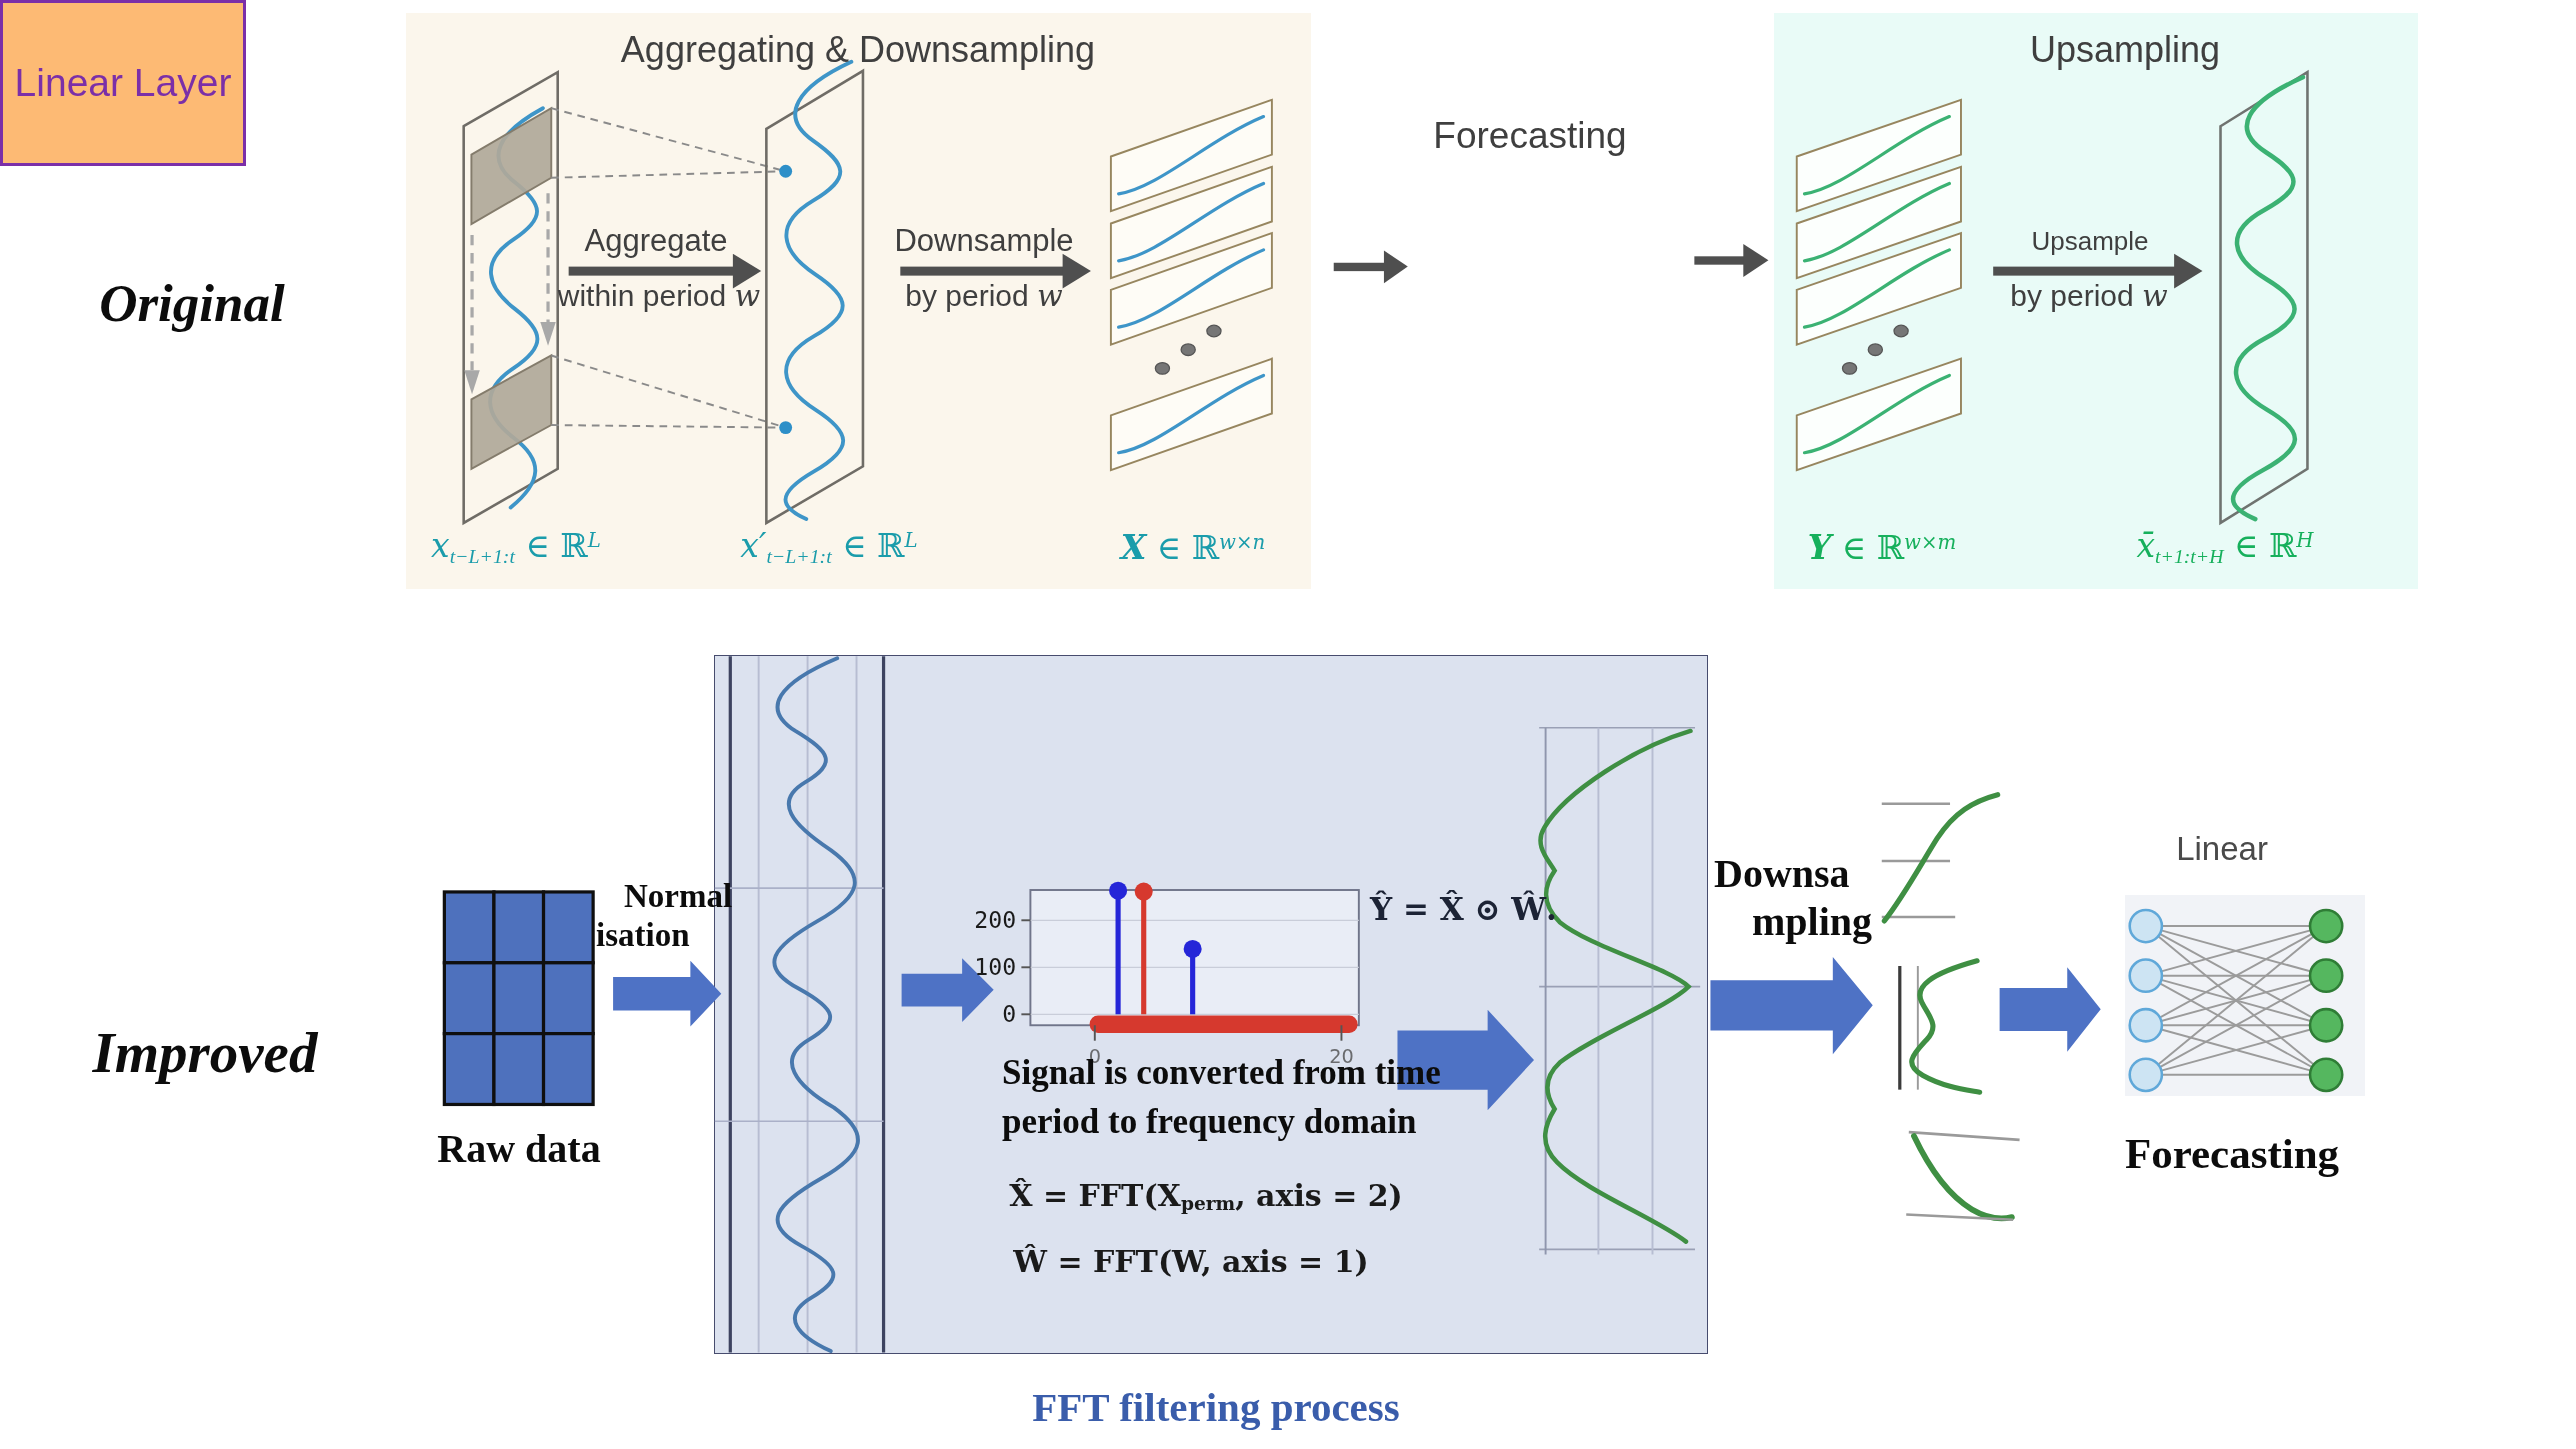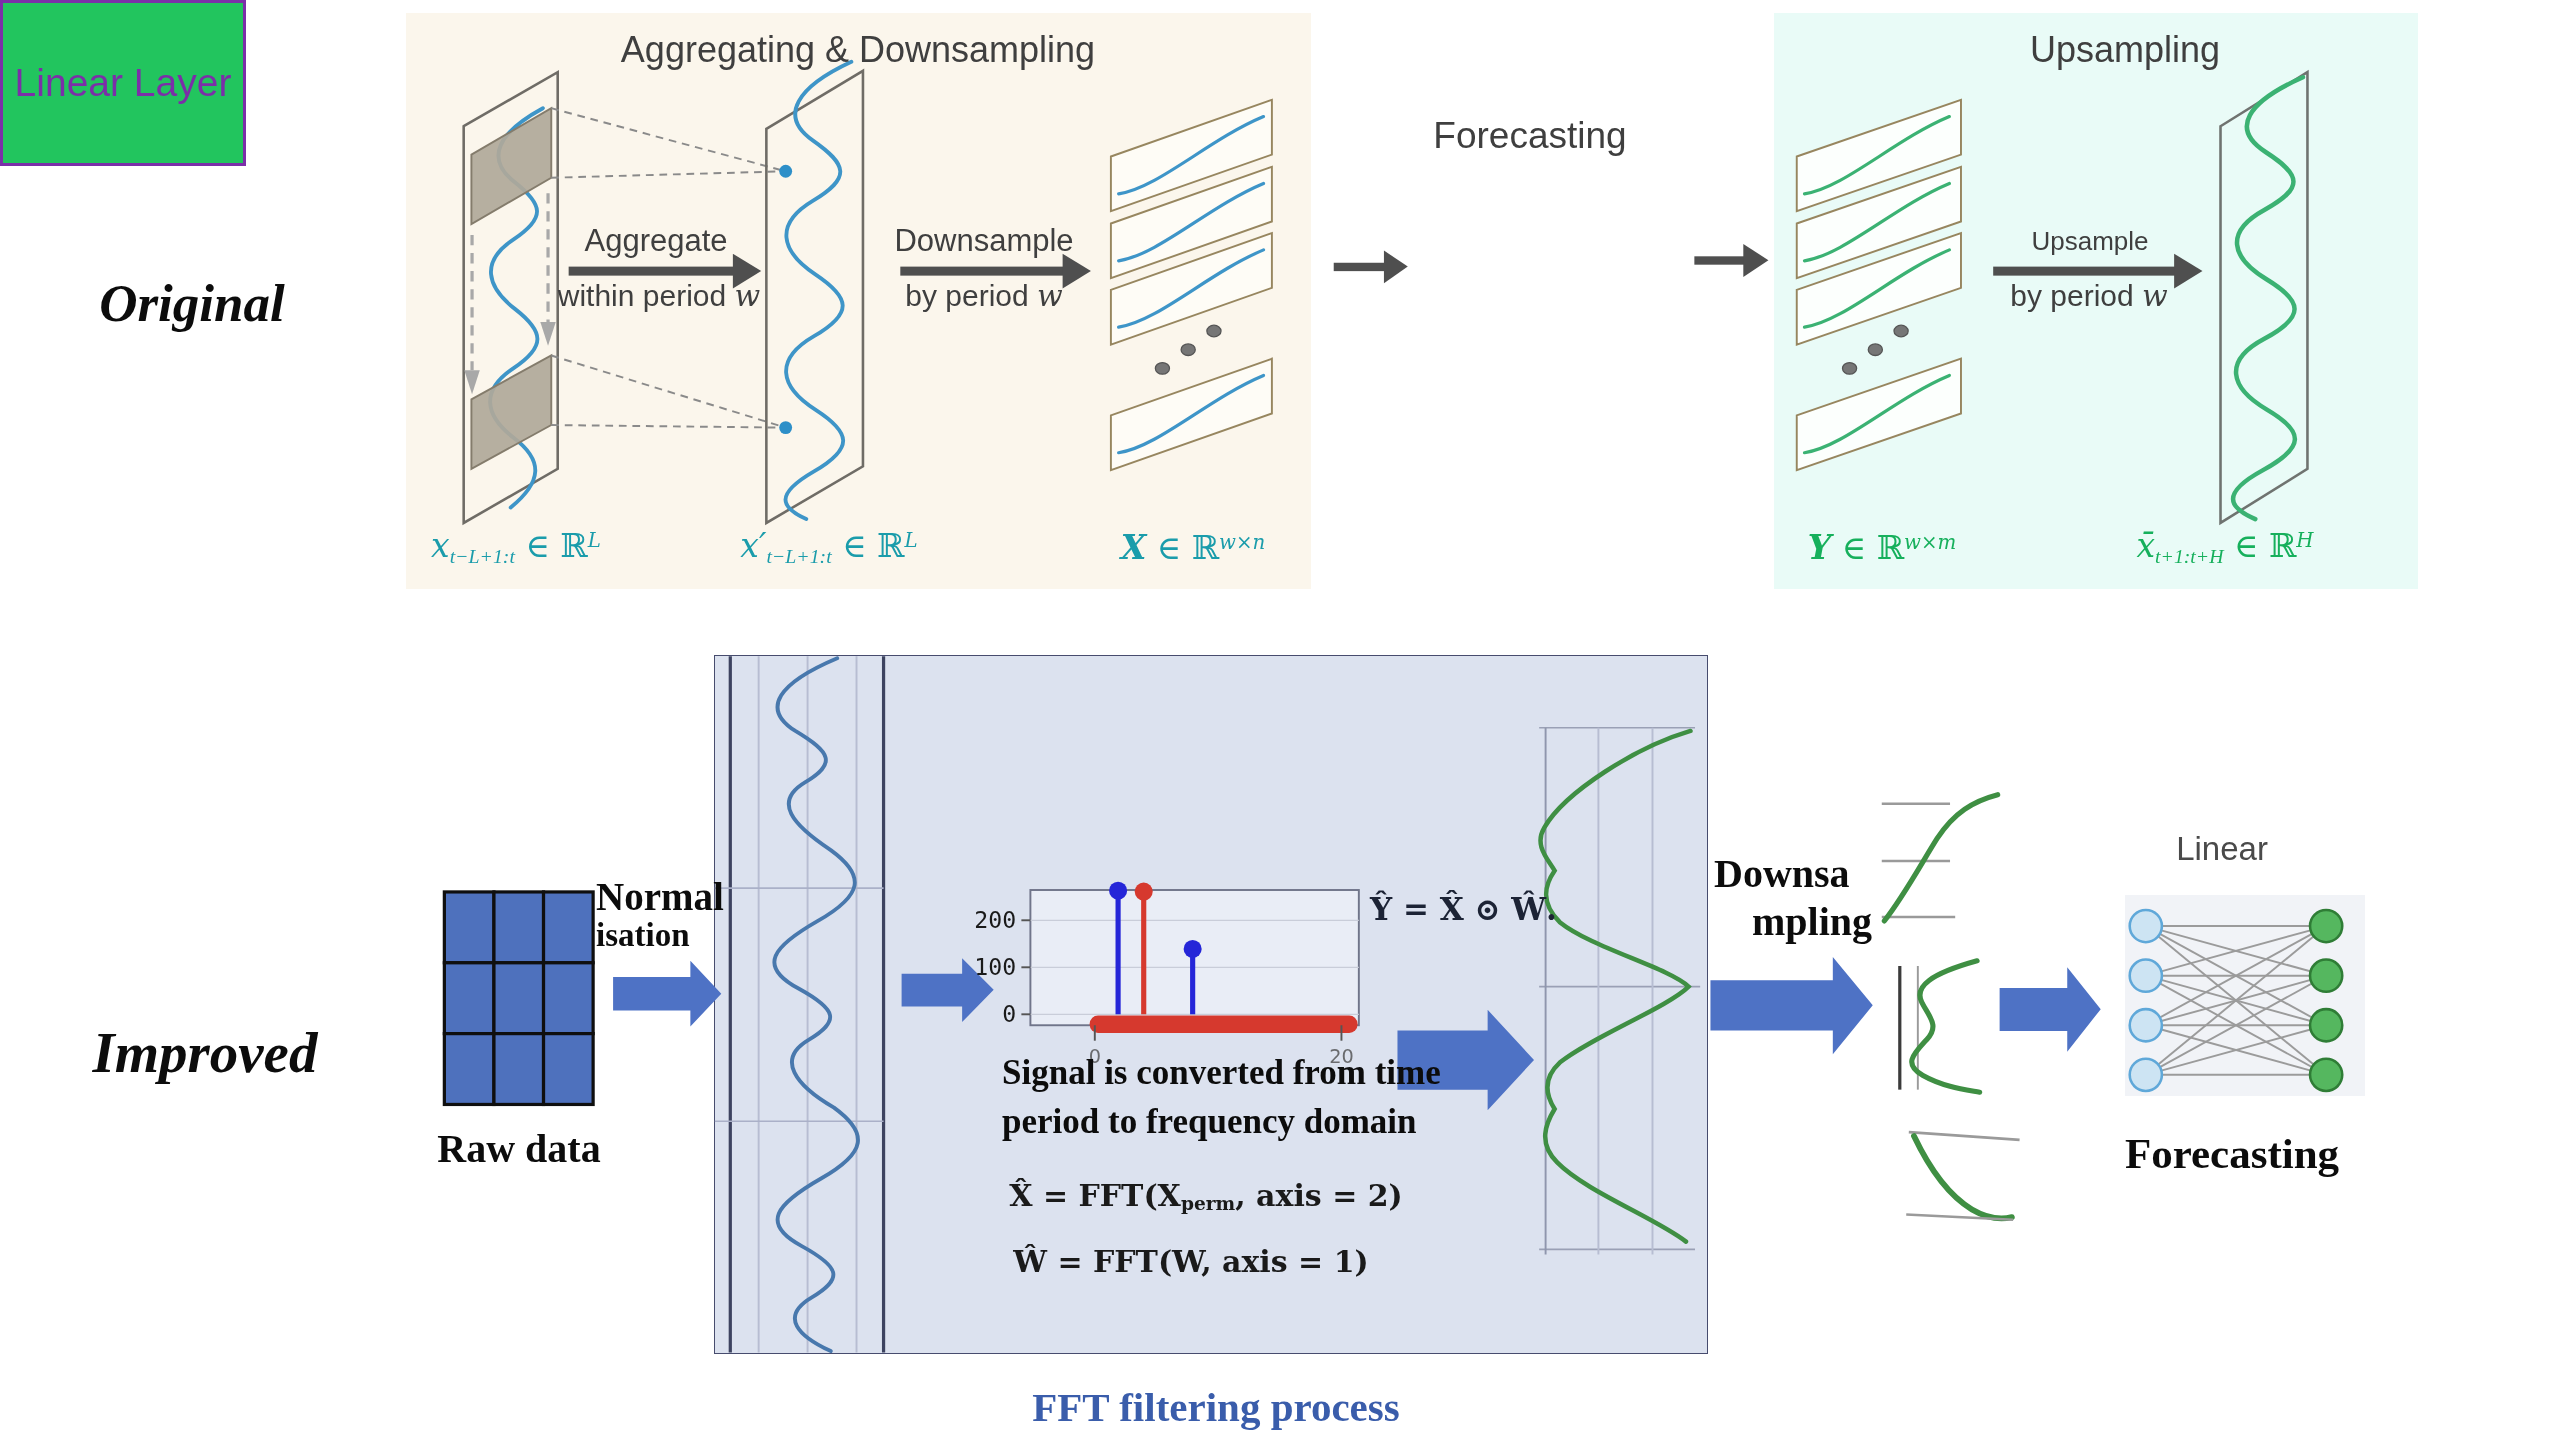--- a/index.html
+++ b/index.html
@@ -22,21 +22,21 @@
   .math sup{font-size:.6em;vertical-align:.5em;}
   .math .bb{font-style:normal;}
   .teal{color:var(--teal);}
   .greentxt{color:var(--greentext);}
   .panel{position:absolute;z-index:1;}
   #cream-panel{left:406px;top:13px;width:905px;height:576px;background:var(--cream);}
   #cyan-panel{left:1774px;top:13px;width:644px;height:576px;background:var(--cyan);}
   #fft-panel{left:714px;top:655px;width:994px;height:699px;background:var(--fft);
              border:1.9px solid #474c6e;box-sizing:border-box;}
   #nn-box{left:2125px;top:895px;width:240px;height:201px;background:#f1f3f7;}
-  #linear-layer-box{left:1410px;top:180px;width:246px;height:166px;background:#22c55e;
+  #linear-layer-box{left:1410px;top:180px;width:246px;height:166px;background:#fdba74;
       border:3.9px solid var(--purple);box-sizing:border-box;z-index:4;
       display:flex;align-items:center;justify-content:center;}
   #linear-layer-box span{color:var(--purple);font-size:39px;font-family:"Liberation Sans",sans-serif;}
   svg.art{position:absolute;left:0;top:0;z-index:2;pointer-events:none;}
   .eq{font-family:"DejaVu Serif",serif;color:#1c2335;font-weight:600;}
   .eq sub{font-size:.62em;vertical-align:-0.25em;}
 </style>
 </head>
 <body>
 
@@ -304,21 +304,21 @@
     <span>Linear Layer</span>
   </div>
 
 <div class="t math teal ctr" style="left:516px;top:547px;font-size:33px;"><span>x</span><sub>t−L+1:t</sub><span class="bb"> ∈ ℝ</span><sup>L</sup></div>
 <div class="t math teal ctr" style="left:829px;top:547px;font-size:33px;"><span>x′</span><sub>t−L+1:t</sub><span class="bb"> ∈ ℝ</span><sup>L</sup></div>
 <div class="t math teal ctr" style="left:1193px;top:547px;font-size:33px;font-weight:bold;"><span>X</span><span class="bb" style="font-weight:normal;"> ∈ ℝ</span><sup style="font-weight:normal;">w×n</sup></div>
 <div class="t math greentxt ctr" style="left:1882px;top:547px;font-size:33px;font-weight:bold;"><span>Y</span><span class="bb" style="font-weight:normal;"> ∈ ℝ</span><sup style="font-weight:normal;">w×m</sup></div>
 <div class="t math greentxt ctr" style="left:2225px;top:547px;font-size:33px;"><span>x̄</span><sub>t+1:t+H</sub><span class="bb"> ∈ ℝ</span><sup>H</sup></div>
 
 <div class="t bserif ctr" style="left:519px;top:1148px;font-size:40px;">Raw data</div>
-<div class="t bserif vctr" style="left:596px;top:896px;font-size:39px;">Normal</div>
+<div class="t bserif vctr" style="left:596px;top:896px;font-size:33px;padding-left:28px;">Normal</div>
 <div class="t bserif vctr" style="left:596px;top:935px;font-size:33px;">isation</div>
 
 <div class="t eq vctr" style="left:1370px;top:909px;font-size:31px;">Ŷ = X̂ ⊙ Ŵ.</div>
 <div class="t bserif vctr" style="left:1002px;top:1073px;font-size:35px;">Signal is converted from time</div>
 <div class="t bserif vctr" style="left:1002px;top:1122px;font-size:35px;">period to frequency domain</div>
 <div class="t eq ctr" style="left:1206px;top:1196px;font-size:30px;color:#1a1a1a;"><span>X̂ = FFT(X</span><sub>perm</sub><span>, axis = 2)</span></div>
 <div class="t eq ctr" style="left:1191px;top:1261px;font-size:30px;color:#1a1a1a;">Ŵ = FFT(W, axis = 1)</div>
 <div class="t bserif ctr" style="left:1216px;top:1407px;font-size:41px;color:var(--caption);">FFT filtering process</div>
 
 <div class="t bserif vctr" style="left:1714px;top:873px;font-size:40px;">Downsa</div>

